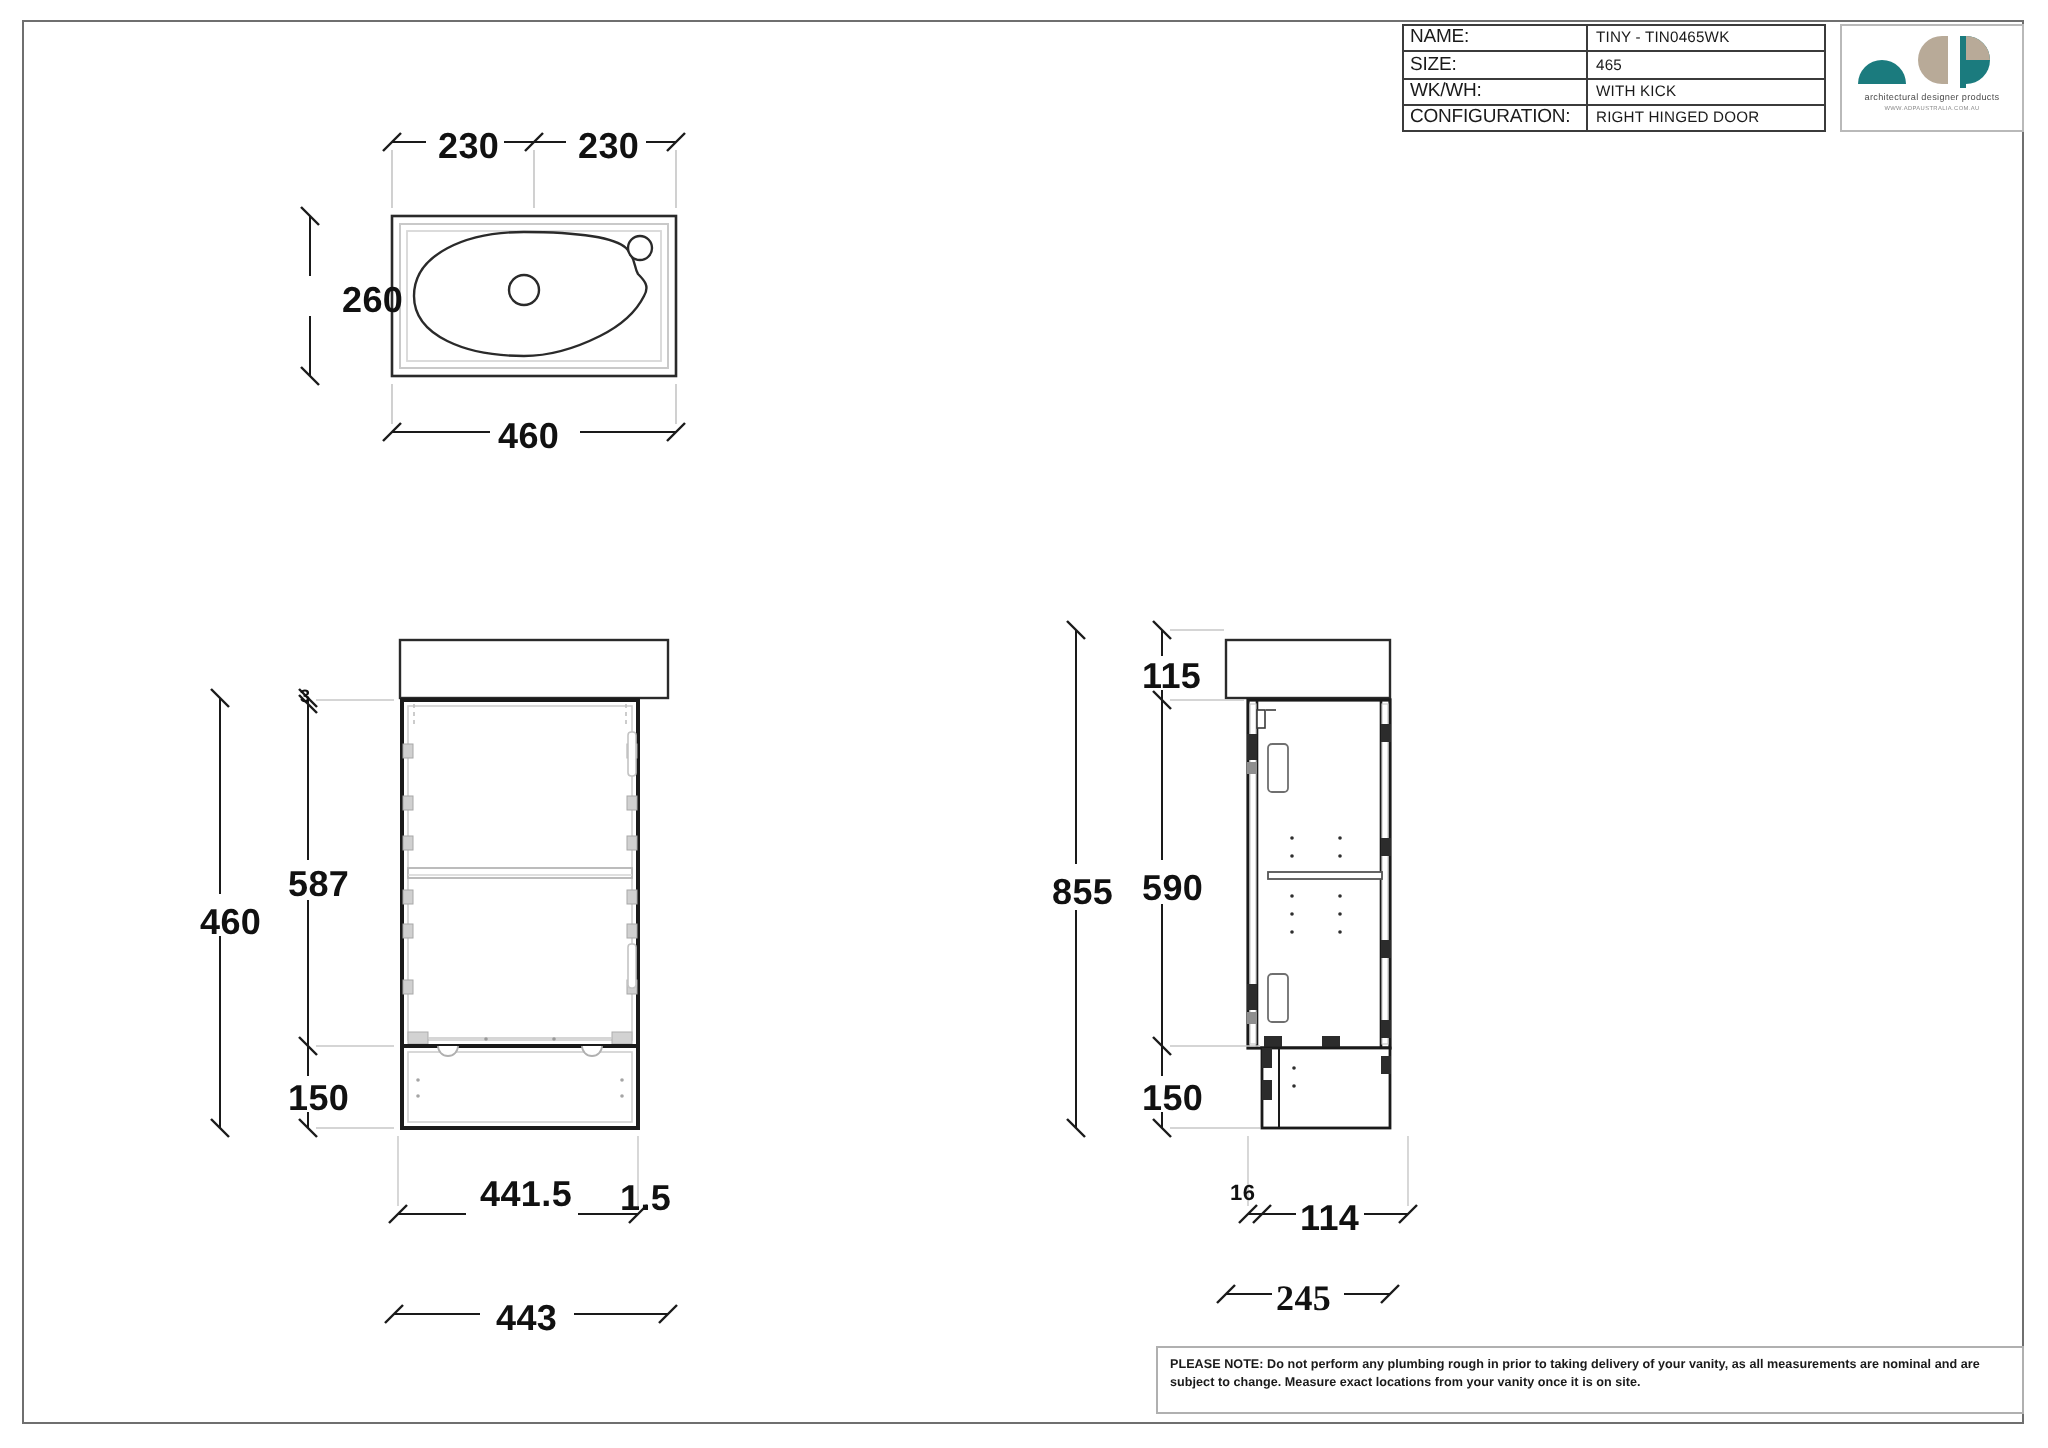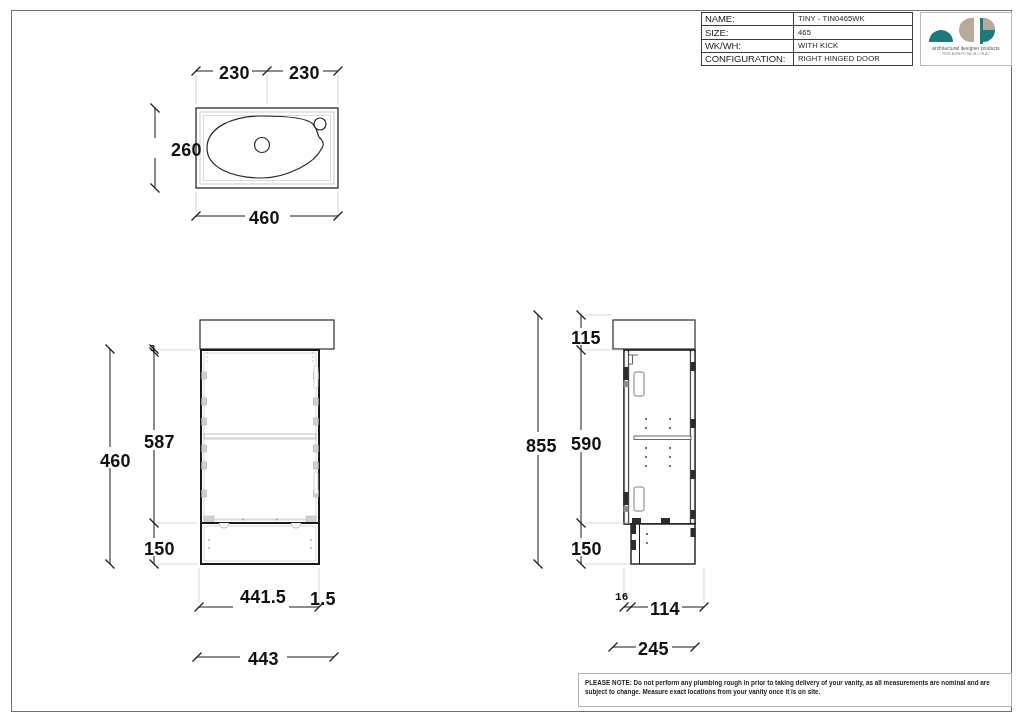--- a/index.html
+++ b/index.html
@@ -329,23 +329,23 @@
   <div class="dim" style="left:144px;top:433px;">587</div>
   <div class="dim" style="left:144px;top:540px;">150</div>
   <div class="dim" style="left:240px;top:588px;text-align:center;">441.5</div>
   <div class="dim" style="left:310px;top:590px;">1.5</div>
   <div class="dim" style="left:248px;top:650px;text-align:center;">443</div>
 
   <div class="dim" style="left:526px;top:437px;">855</div>
   <div class="dim" style="left:571px;top:329px;">115</div>
   <div class="dim" style="left:571px;top:435px;">590</div>
   <div class="dim" style="left:571px;top:540px;">150</div>
-  <div class="dim sm" style="left:615px;top:592px;font-family:Liberation Mono, monospace;">16</div>
+  <div class="dim sm" style="left:615px;top:592px;">16</div>
   <div class="dim" style="left:650px;top:600px;">114</div>
-  <div class="dim" style="left:638px;top:640px;">245</div>
+  <div class="dim" style="left:638px;top:640px;font-family:Liberation Serif, serif;">245</div>
 
   <div class="titleblock">
     <div class="tb-row">
       <div class="tb-key">NAME:</div>
       <div class="tb-val">TINY - TIN0465WK</div>
     </div>
     <div class="tb-row">
       <div class="tb-key">SIZE:</div>
       <div class="tb-val">465</div>
     </div>

